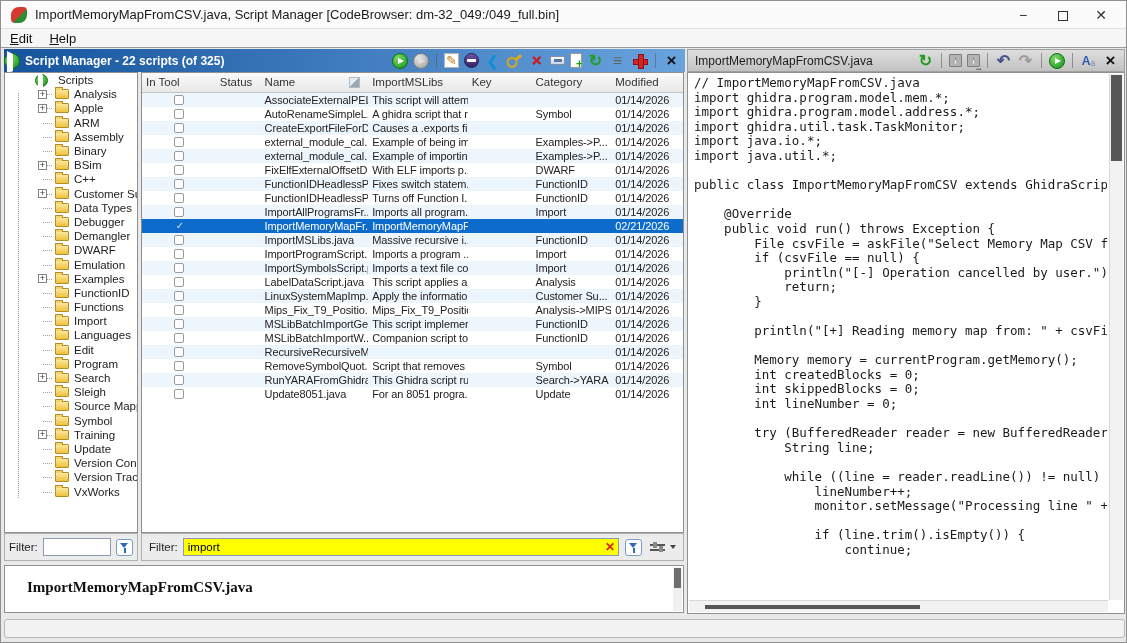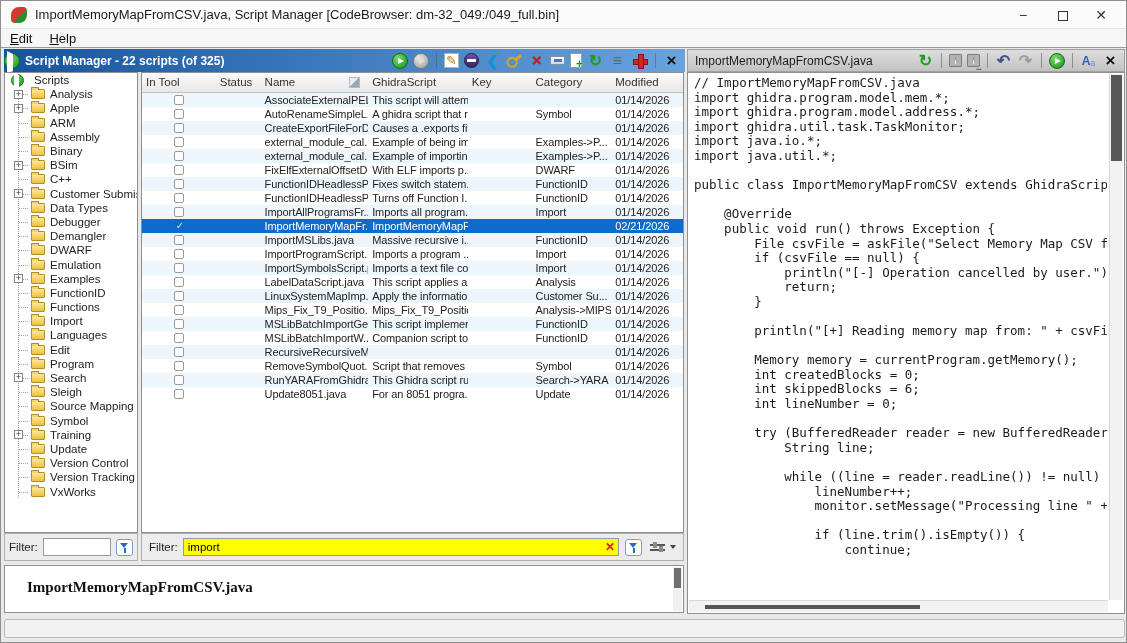--- a/index.html
+++ b/index.html
@@ -58,21 +58,21 @@
   .icon-save::after, .icon-save-as::after { content:""; position:absolute; bottom:2px; left:5px; right:5px; height:4px; background:#ebebeb; }
   .icon-save-as i { position:absolute; right:-2px; bottom:-6px; font-style:normal; font-size:10px; color:#333; letter-spacing:-1px; }
   .icon-undo::before { content:"\21B6"; font-size:16px; color:#43538a; font-weight:bold; }
   .icon-redo::before { content:"\21B7"; font-size:16px; color:#9d9d9d; font-weight:bold; }
   .icon-font::before { content:"A"; color:#2f5fae; font-weight:bold; font-size:12px; }
   .icon-font::after { content:"a"; color:#7a8db0; font-size:9px; margin-top:5px; }
 
   
   .tree-panel { position:absolute; left:3px; top:71px; width:134px; height:461px; background:#fff; border:1px solid #8f8f8f; overflow:hidden; }
   .tree-guide { position:absolute; left:13px; top:20px; height:405px; border-left:1px dotted #9f9f9f; }
-  .tree-row { position:relative; display:flex; align-items:center; height:14.2px; padding-left:26px; font-size:11.5px; color:#222; white-space:nowrap; }
+  .tree-row { position:relative; display:flex; align-items:center; height:14.2px; padding-left:26px; font-size:11.5px; color:#222; white-space:nowrap;margin-left:24px; }
   .tree-row::before { content:""; position:absolute; left:14px; top:50%; width:9px; border-top:1px dotted #9f9f9f; }
   .tree-root { padding-left:6px; }
   .tree-root::before { display:none; }
   .tree-root .hdr-play { width:13px; height:13px; margin-right:5px; }
   .tree-root .hdr-play::after { border-left-width:5px; border-top-width:3px; border-bottom-width:3px; }
   .expander { position:absolute; left:9px; top:2.5px; width:9px; height:9px; border:1px solid #848484; background:#fff; font-size:9px; line-height:7px; text-align:center; color:#333; }
   .expander::before { content:"+"; }
   .folder { width:14px; height:10px; background:linear-gradient(#fce79c,#eec23f); border:1px solid #b38d25; border-radius:1px; position:relative; flex:none; }
   .folder::before { content:""; position:absolute; top:-3px; left:-1px; width:6px; height:2px; background:#f3d56b; border:1px solid #b38d25; border-bottom:none; }
   .tree-label { margin-left:5px; overflow:hidden; }
@@ -320,21 +320,21 @@
     <span>Filter:</span>
     <input class="filter-input" type="text" value="" style="">
     <span class="icon-funnel" style="margin-left:5px"></span>
   </div>
 
   <div class="table-panel">
     <div class="thead" id="table-head">
         <div class="th" style="width: 74px;">In Tool</div>
         <div class="th" style="width: 45px;">Status</div>
         <div class="th" style="width: 108px;">Name<span class="sort-icon"></span></div>
-        <div class="th" style="width: 100px;">GhidraScript</div>
+        <div class="th" style="width: 100px;">ImportMSLibs</div>
         <div class="th" style="width: 64px;">Key</div>
         <div class="th" style="width: 80px;">Category</div>
         <div class="th" style="width: 72px;">Modified</div>
       </div>
     <div id="table-body">
         <div class="trow">
           <div class="td c0" style="width: 74px;">
             <span class="cb"></span>
           </div>
           <div class="td c1" style="width: 45px;"></div>
@@ -612,21 +612,21 @@
         <div class="code-line">        File csvFile = askFile("Select Memory Map CSV file", "Sele</div>
         <div class="code-line">        if (csvFile == null) {</div>
         <div class="code-line">            println("[-] Operation cancelled by user.");</div>
         <div class="code-line">            return;</div>
         <div class="code-line">        }</div>
         <div class="code-line"></div>
         <div class="code-line">        println("[+] Reading memory map from: " + csvFile.getAbsolu</div>
         <div class="code-line"></div>
         <div class="code-line">        Memory memory = currentProgram.getMemory();</div>
         <div class="code-line">        int createdBlocks = 0;</div>
-        <div class="code-line">        int skippedBlocks = 6;</div>
+        <div class="code-line">        int skippedBlocks = 0;</div>
         <div class="code-line">        int lineNumber = 0;</div>
         <div class="code-line"></div>
         <div class="code-line">        try (BufferedReader reader = new BufferedReader(new FileRea</div>
         <div class="code-line">            String line;</div>
         <div class="code-line"></div>
         <div class="code-line">            while ((line = reader.readLine()) != null) {</div>
         <div class="code-line">                lineNumber++;</div>
         <div class="code-line">                monitor.setMessage("Processing line " + lineNumber)</div>
         <div class="code-line"></div>
         <div class="code-line">                if (line.trim().isEmpty()) {</div>

